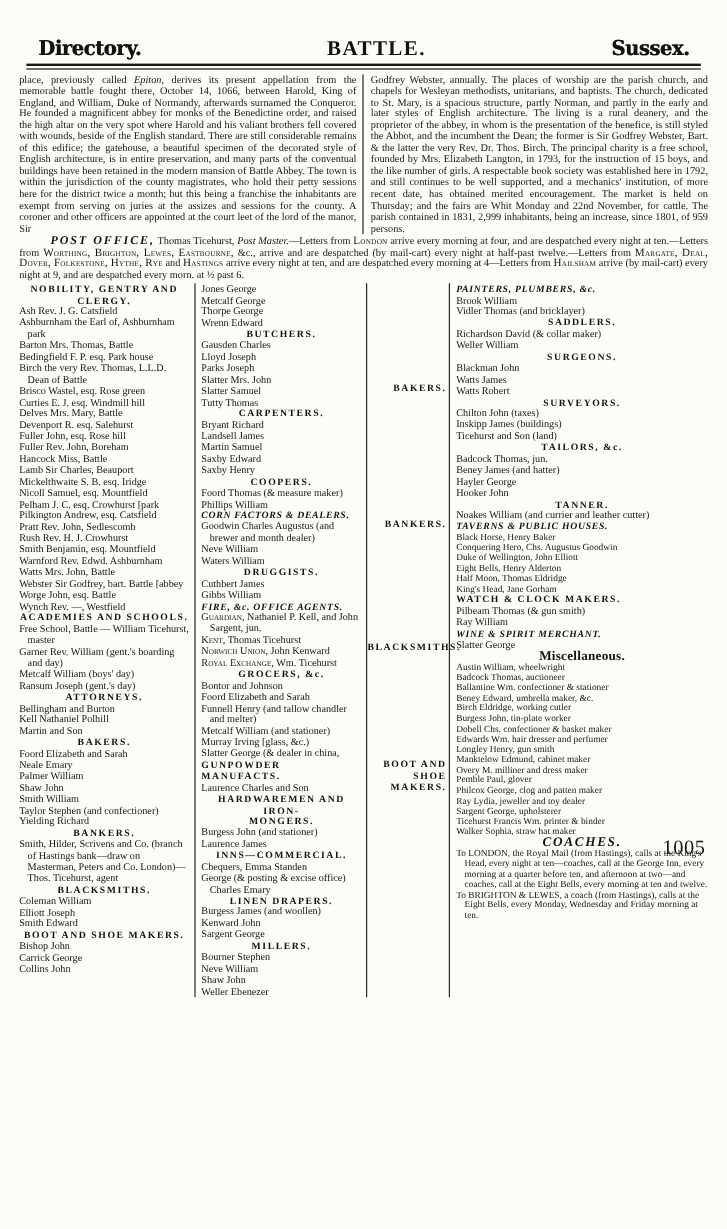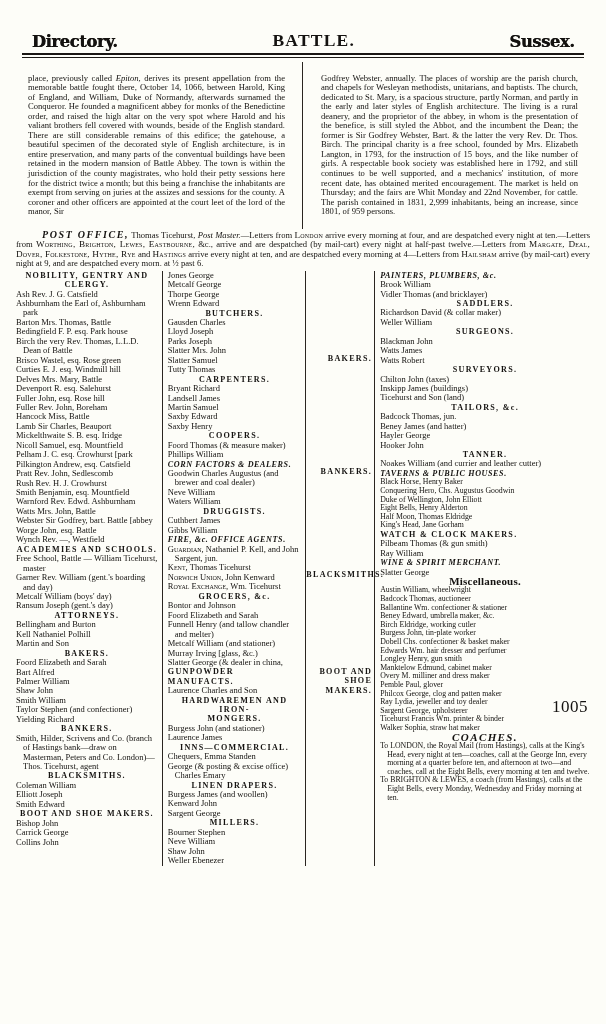--- a/index.html
+++ b/index.html
@@ -52,21 +52,21 @@
   .intro-col{
     width:50%;
     box-sizing:border-box;
     font-size:8.6px;
     line-height:9.55px;
     text-align:justify;
     hyphens:none;
   }
   .intro-col.left{padding-right:5px;border-right:1px solid #2a2520;}
   .intro-col.right{padding-left:6px;}
-  .intro-col p{margin:12px;text-indent:0;}
+  .intro-col p{margin:0;text-indent:0;}
   .intro-col i{font-style:italic;}
 
   
   .po{
     margin-top:1px;
     font-size:8.6px;
     line-height:9.5px;
     text-align:justify;
   }
   .po .po-title{
@@ -195,21 +195,21 @@
         <div class="entry">Free School, Battle — William Ticehurst, master</div>
         <div class="entry">Garner Rev. William (gent.'s boarding and day)</div>
         <div class="entry">Metcalf William (boys' day)</div>
         <div class="entry">Ransum Joseph (gent.'s day)</div>
         <div class="hd">ATTORNEYS.</div>
         <div class="entry">Bellingham and Burton</div>
         <div class="entry">Kell Nathaniel Polhill</div>
         <div class="entry">Martin and Son</div>
         <div class="hd">BAKERS.</div>
         <div class="entry">Foord Elizabeth and Sarah</div>
-        <div class="entry">Bart Alfred</div>
+        <div class="entry">Neale Emary</div>
         <div class="entry">Palmer William</div>
         <div class="entry">Shaw John</div>
         <div class="entry">Smith William</div>
         <div class="entry">Taylor Stephen (and confectioner)</div>
         <div class="entry">Yielding Richard</div>
         <div class="hd">BANKERS.</div>
         <div class="entry">Smith, Hilder, Scrivens and Co. (branch of Hastings bank—draw on Masterman, Peters and Co. London)—Thos. Ticehurst, agent</div>
         <div class="hd">BLACKSMITHS.</div>
         <div class="entry">Coleman William</div>
         <div class="entry">Elliott Joseph</div>
@@ -234,21 +234,21 @@
         <div class="hd">CARPENTERS.</div>
         <div class="entry">Bryant Richard</div>
         <div class="entry">Landsell James</div>
         <div class="entry">Martin Samuel</div>
         <div class="entry">Saxby Edward</div>
         <div class="entry">Saxby Henry</div>
         <div class="hd">COOPERS.</div>
         <div class="entry">Foord Thomas (&amp; measure maker)</div>
         <div class="entry">Phillips William</div>
         <div class="hd left tight">CORN FACTORS &amp; DEALERS.</div>
-        <div class="entry">Goodwin Charles Augustus (and brewer and coal dealer)</div>
+        <div class="entry">Goodwin Charles Augustus (and brewer and month dealer)</div>
         <div class="entry">Neve William</div>
         <div class="entry">Waters William</div>
         <div class="hd">DRUGGISTS.</div>
         <div class="entry">Cuthbert James</div>
         <div class="entry">Gibbs William</div>
         <div class="hd left tight">FIRE, &amp;c. OFFICE AGENTS.</div>
         <div class="entry"><span class="sc">Guardian</span>, Nathaniel P. Kell, and John Sargent, jun.</div>
         <div class="entry"><span class="sc">Kent</span>, Thomas Ticehurst</div>
         <div class="entry"><span class="sc">Norwich Union</span>, John Kenward</div>
         <div class="entry"><span class="sc">Royal Exchange</span>, Wm. Ticehurst</div>

